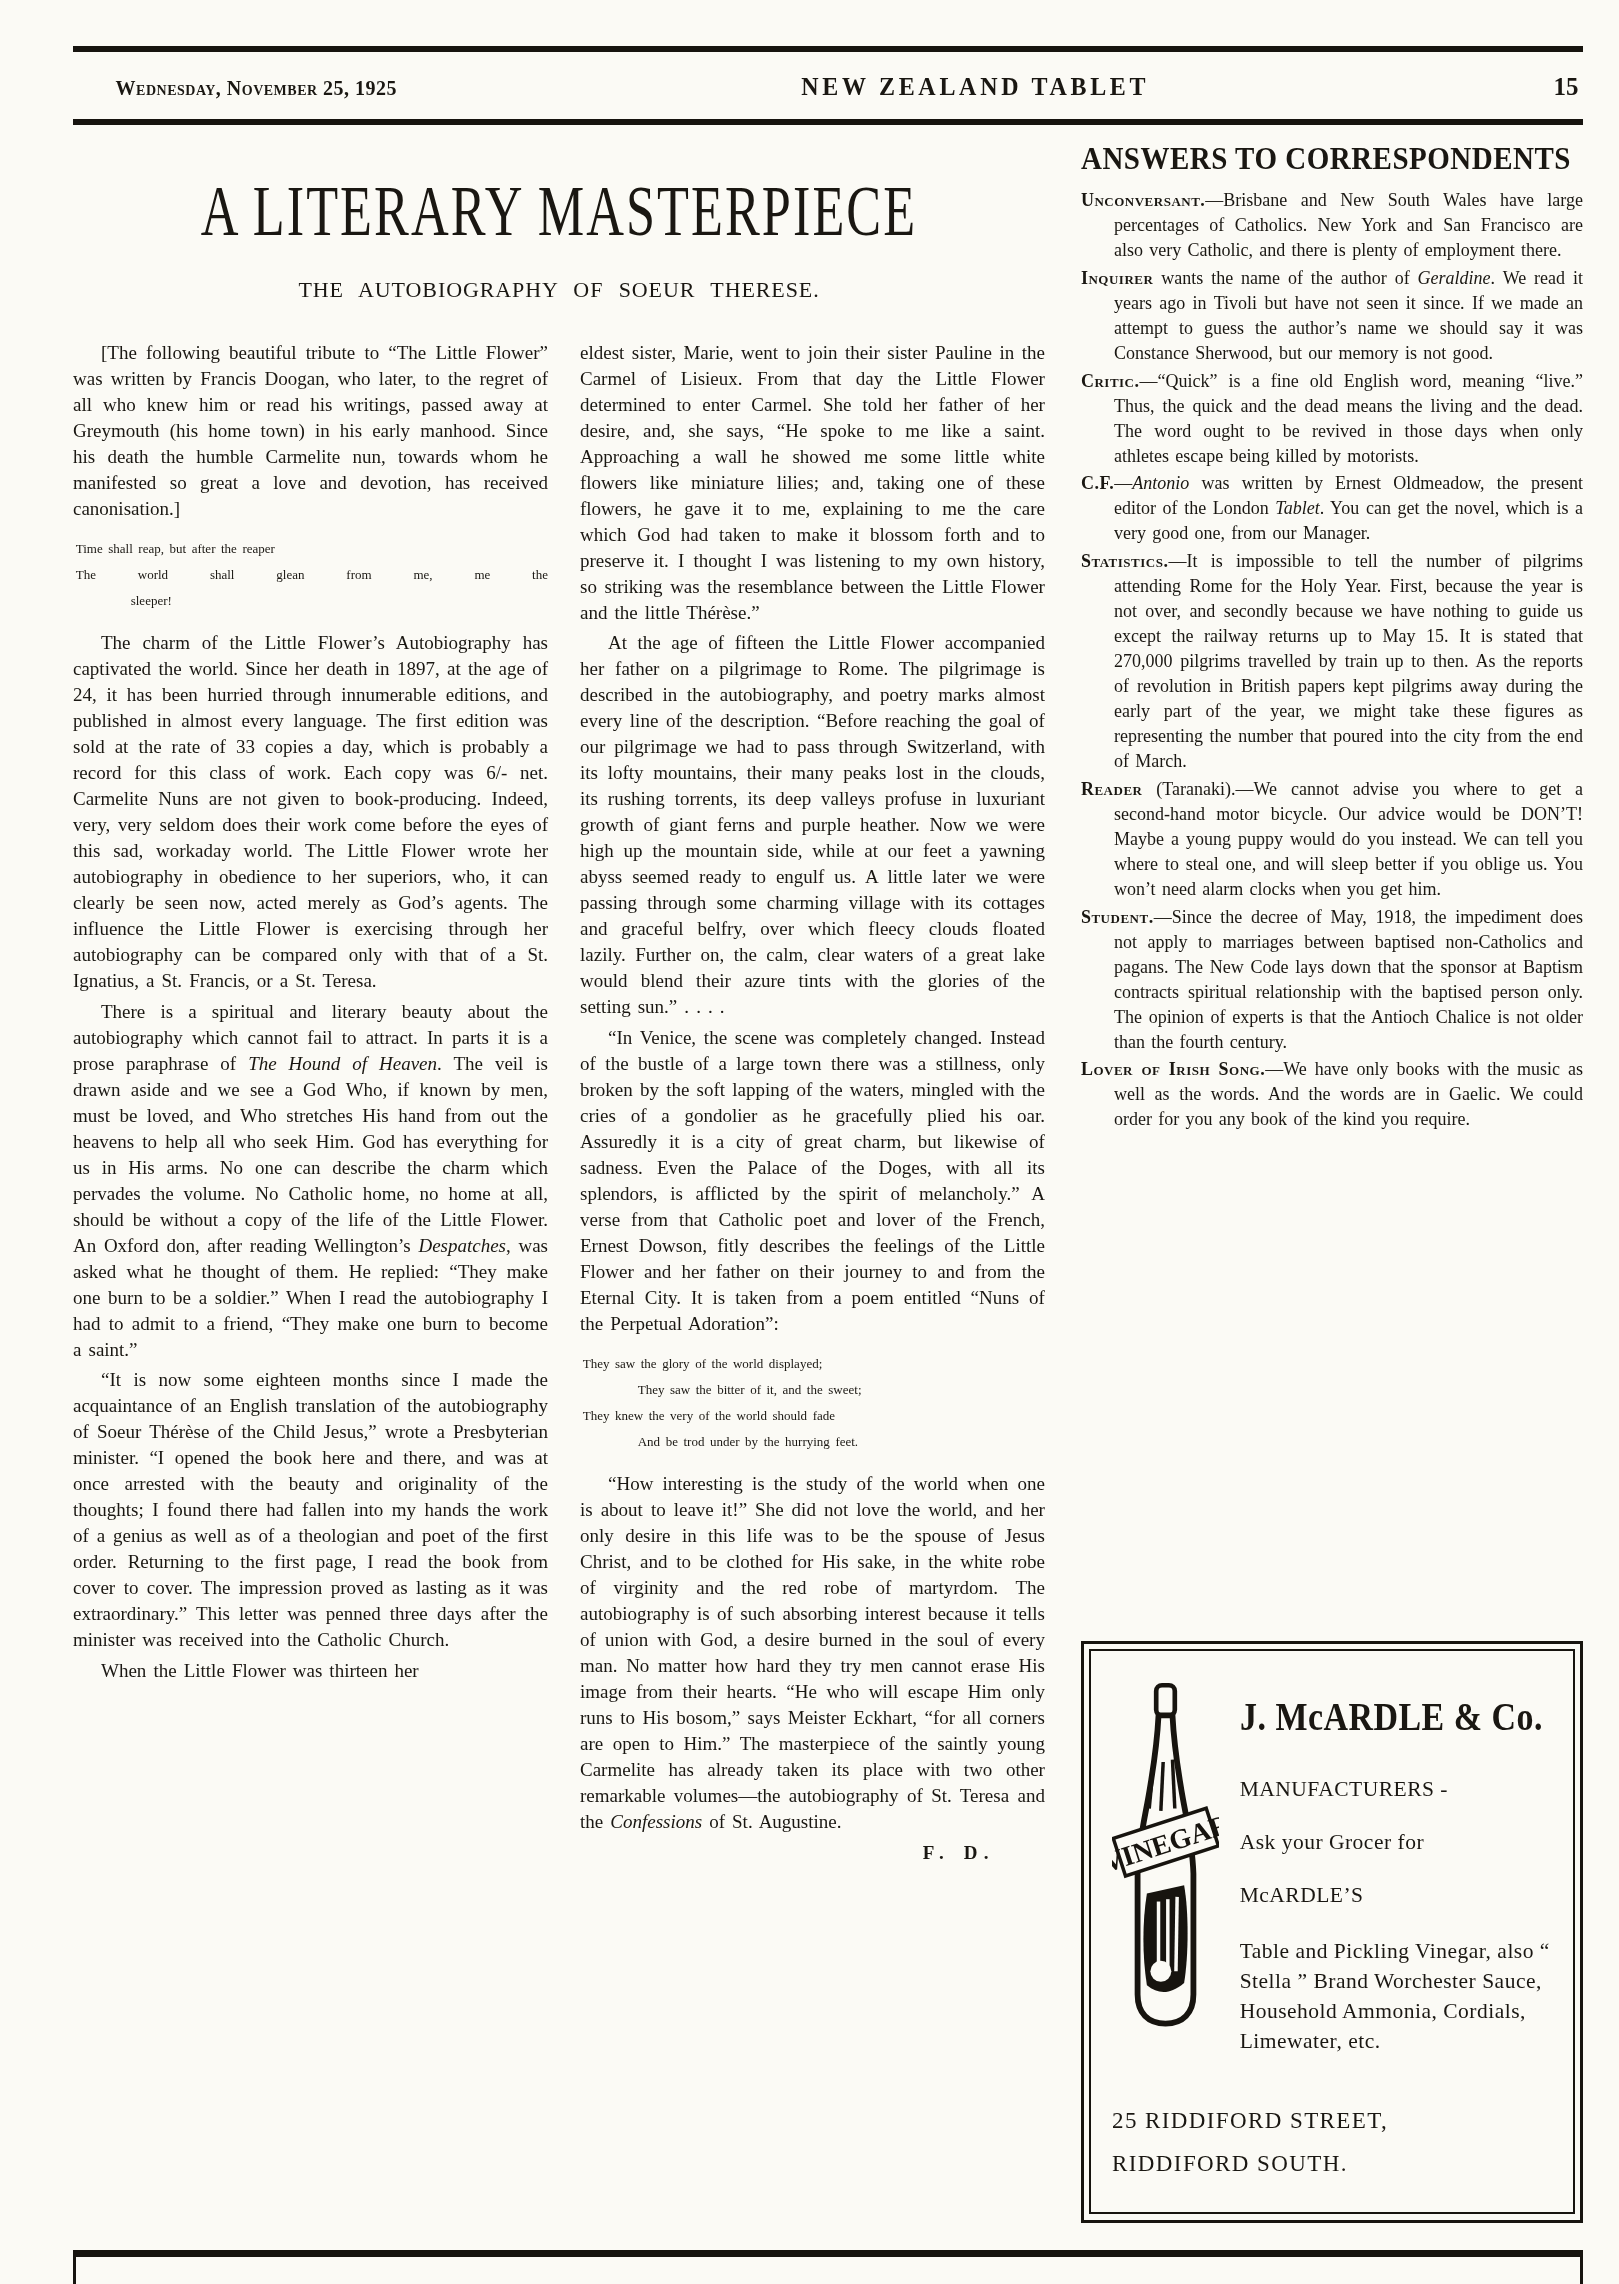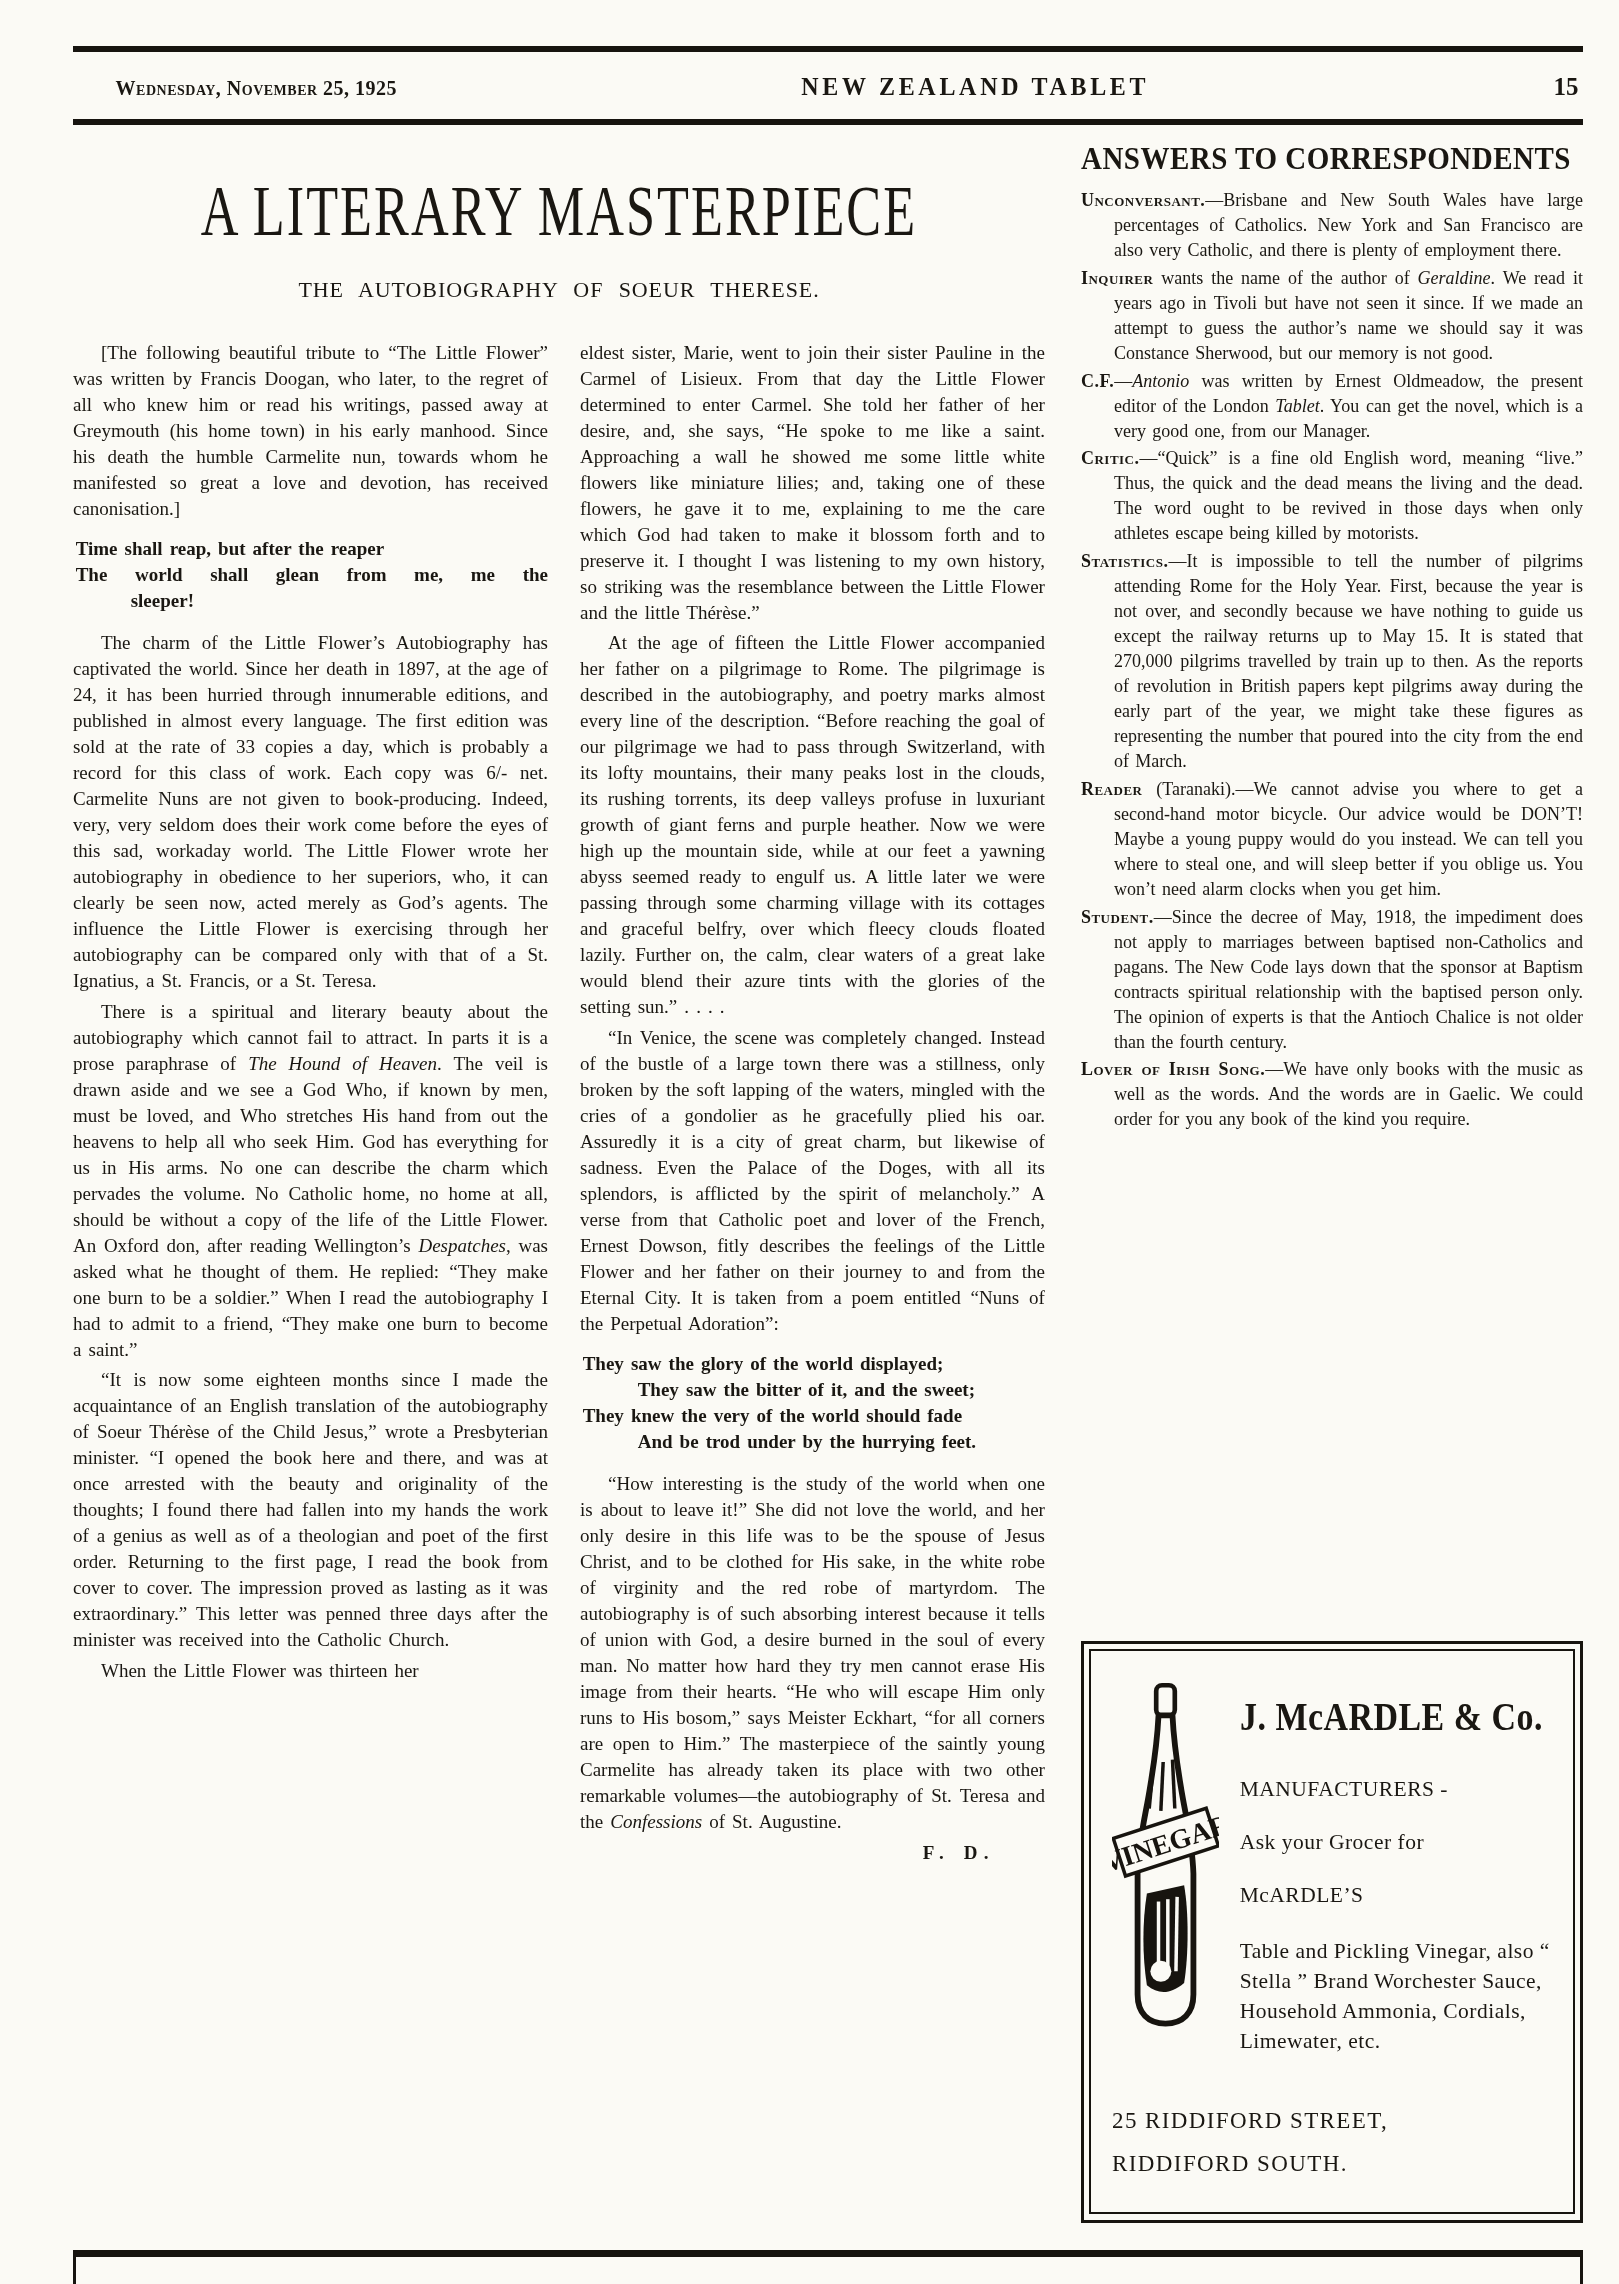--- a/index.html
+++ b/index.html
@@ -28,21 +28,21 @@
   .subtitle{
     font-size:22px;font-weight:500;text-align:center;margin:41px 0 37px;
     letter-spacing:0.9px;word-spacing:9px;
   }
   .cols{display:flex;gap:32px;justify-content:space-between;}
   .col1{width:475px;}
   .col2{flex:1;}
   .col p{margin:0 0 4.6px;font-size:19px;line-height:26px;text-align:justify;text-indent:28px;word-spacing:2.3px;}
   .col p.noindent{text-indent:0;}
   .poem{margin:13.7px 0 16.4px 2.7px;}
-  .poem-line{font-size:19px;line-height:26px;padding-left:78px;text-indent:-78px;word-spacing:2.3px;font-weight:bold;}
+  .poem-line{font-size:13px;line-height:26px;padding-left:78px;text-indent:-78px;word-spacing:2.3px;}
   .poem-line.indent{margin-left:55px;}
   .poem-line.stretch{text-align:justify;text-align-last:justify;}
   .signature{text-align:right !important;text-indent:0 !important;padding-right:50px;font-weight:600;letter-spacing:6.4px;font-family:Liberation Serif, serif;}
   
   .answers-heading{
     font-size:29px;font-weight:700;margin:0 0 15.5px;white-space:nowrap;
     transform:scaleY(1.12);transform-origin:left top;letter-spacing:0.5px;
   }
   .answer-item{
     font-size:18px;line-height:25px;text-align:justify;word-spacing:1.8px;
@@ -123,22 +123,22 @@
           <p class="signature">F. D.</p>
         </div>
       </div>
     </section>
 
     <aside class="right-col">
       <h2 class="answers-heading">ANSWERS TO CORRESPONDENTS</h2>
       <div class="answers-list">
           <div class="answer-item"><span class="sc-name">Unconversant.</span><span><span>—Brisbane and New South Wales have large percentages of Catholics. New York and San Francisco are also very Catholic, and there is plenty of employment there.</span></span></div>
           <div class="answer-item"><span class="sc-name">Inquirer</span><span><span> wants the name of the author of </span><i>Geraldine</i><span>. We read it years ago in Tivoli but have not seen it since. If we made an attempt to guess the author’s name we should say it was Constance Sherwood, but our memory is not good.</span></span></div>
+          <div class="answer-item"><span class="sc-name">Critic.</span><span><span>—“Quick” is a fine old English word, meaning “live.” Thus, the quick and the dead means the living and the dead. The word ought to be revived in those days when only athletes escape being killed by motorists.</span></span></div>
           <div class="answer-item"><span class="sc-name">C.F.</span><span><span>—</span><i>Antonio</i><span> was written by Ernest Oldmeadow, the present editor of the London </span><i>Tablet</i><span>. You can get the novel, which is a very good one, from our Manager.</span></span></div>
-          <div class="answer-item"><span class="sc-name">Critic.</span><span><span>—“Quick” is a fine old English word, meaning “live.” Thus, the quick and the dead means the living and the dead. The word ought to be revived in those days when only athletes escape being killed by motorists.</span></span></div>
           <div class="answer-item"><span class="sc-name">Statistics.</span><span><span>—It is impossible to tell the number of pilgrims attending Rome for the Holy Year. First, because the year is not over, and secondly because we have nothing to guide us except the railway returns up to May 15. It is stated that 270,000 pilgrims travelled by train up to then. As the reports of revolution in British papers kept pilgrims away during the early part of the year, we might take these figures as representing the number that poured into the city from the end of March.</span></span></div>
           <div class="answer-item"><span class="sc-name">Reader</span><span><span> (Taranaki).—We cannot advise you where to get a second-hand motor bicycle. Our advice would be DON’T! Maybe a young puppy would do you instead. We can tell you where to steal one, and will sleep better if you oblige us. You won’t need alarm clocks when you get him.</span></span></div>
           <div class="answer-item"><span class="sc-name">Student.</span><span><span>—Since the decree of May, 1918, the impediment does not apply to marriages between baptised non-Catholics and pagans. The New Code lays down that the sponsor at Baptism contracts spiritual relationship with the baptised person only. The opinion of experts is that the Antioch Chalice is not older than the fourth century.</span></span></div>
           <div class="answer-item"><span class="sc-name">Lover of Irish Song.</span><span><span>—We have only books with the music as well as the words. And the words are in Gaelic. We could order for you any book of the kind you require.</span></span></div>
         </div>
 
       <div class="ad-box">
         <div class="ad-inner">
           <div class="ad-flex">
             <svg class="bottle" viewBox="0 0 92 310" width="107" height="365" aria-hidden="true">

